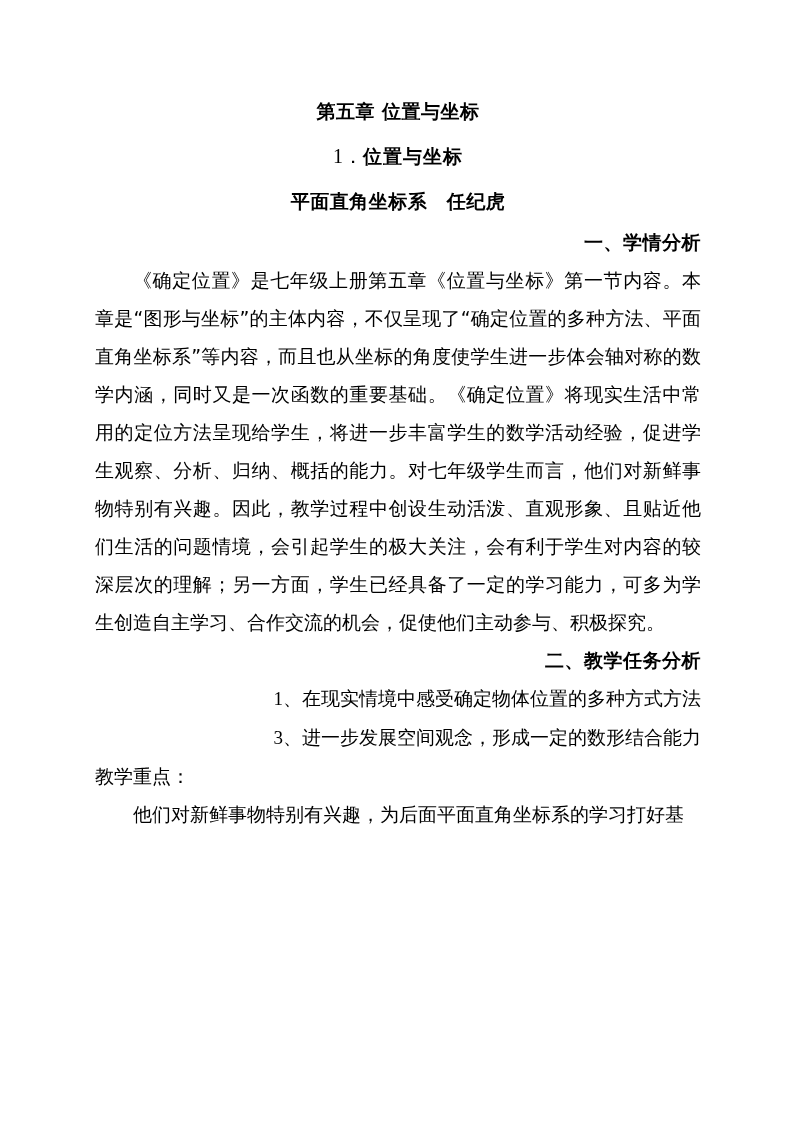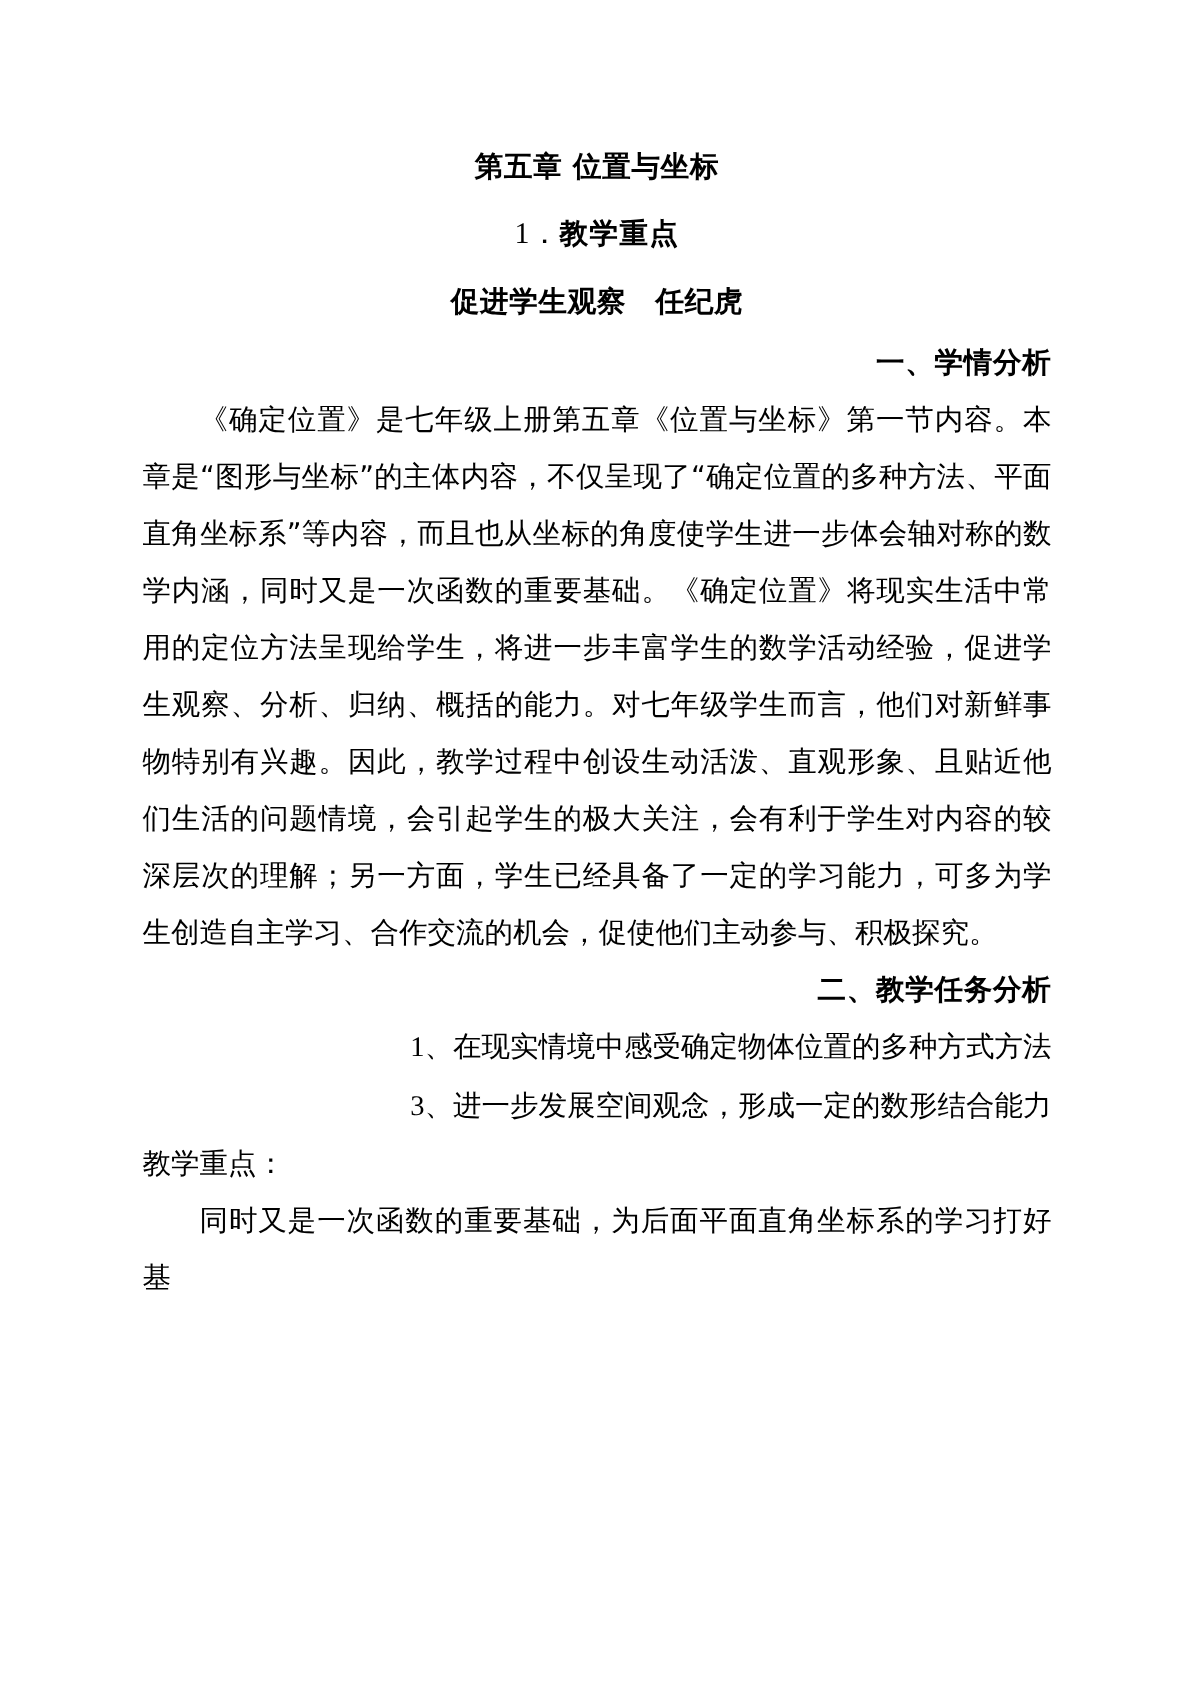--- a/index.html
+++ b/index.html
@@ -102,37 +102,37 @@
 </style>
 </head>
 <body style="color: rgb(0, 0, 0);">
 
 <div class="page" style="background: rgb(255, 255, 255);">
   <div class="content">
 
     <h1 class="doc-title-1">第五章 位置与坐标</h1>
 
     <h2 class="doc-title-2">
-      <span class="num">1</span><span class="num">．</span><span>教学重点</span>
+      <span class="num">1</span><span class="num">．</span><span>位置与坐标</span>
     </h2>
 
-    <p class="doc-author">促进学生观察　任纪虎</p>
+    <p class="doc-author">平面直角坐标系　任纪虎</p>
 
     <h3 class="section-heading">一、学情分析</h3>
 
     <p class="body-para indent2">《确定位置》是七年级上册第五章《位置与坐标》第一节内容。本章是“图形与坐标”的主体内容，不仅呈现了“确定位置的多种方法、平面直角坐标系”等内容，而且也从坐标的角度使学生进一步体会轴对称的数学内涵，同时又是一次函数的重要基础。《确定位置》将现实生活中常用的定位方法呈现给学生，将进一步丰富学生的数学活动经验，促进学生观察、分析、归纳、概括的能力。对七年级学生而言，他们对新鲜事物特别有兴趣。因此，教学过程中创设生动活泼、直观形象、且贴近他们生活的问题情境，会引起学生的极大关注，会有利于学生对内容的较深层次的理解；另一方面，学生已经具备了一定的学习能力，可多为学生创造自主学习、合作交流的机会，促使他们主动参与、积极探究。</p>
 
     <h3 class="section-heading">二、教学任务分析</h3>
 
 
     <p class="list-line">
       <span class="idx">1、</span><span>在现实情境中感受确定物体位置的多种方式方法</span>
     </p>
     <p class="list-line">
       <span class="idx">3、</span><span>进一步发展空间观念，形成一定的数形结合能力</span>
     </p>
 
     <p class="plain-line">教学重点：</p>
 
-    <p class="body-para indent2">同时又是一次函数的重要基础，为后面平面直角坐标系的学习打好基</p>
+    <p class="body-para indent2">他们对新鲜事物特别有兴趣，为后面平面直角坐标系的学习打好基</p>
 
   </div>
 </div>
 
 </body></html>

